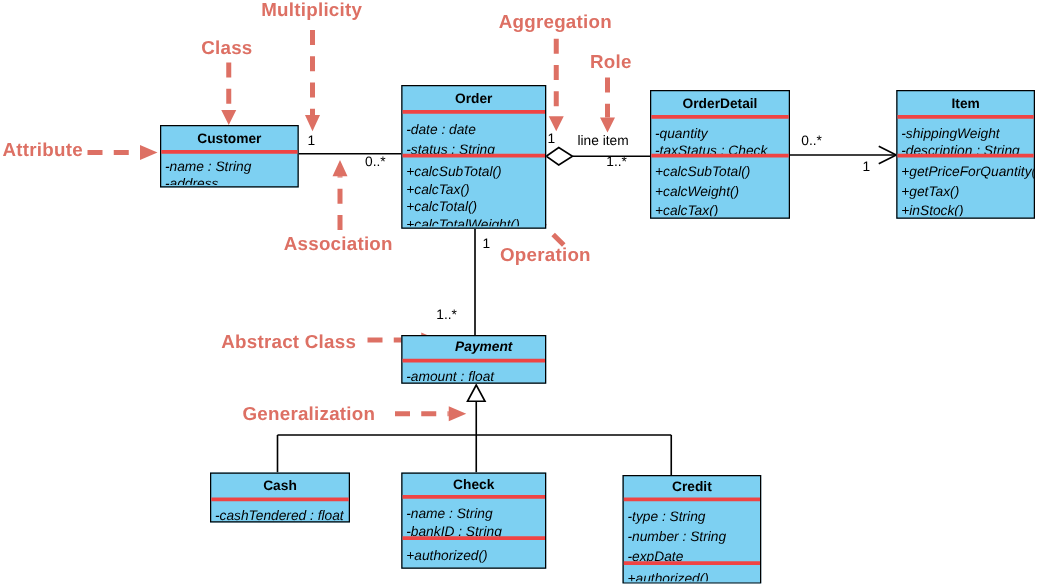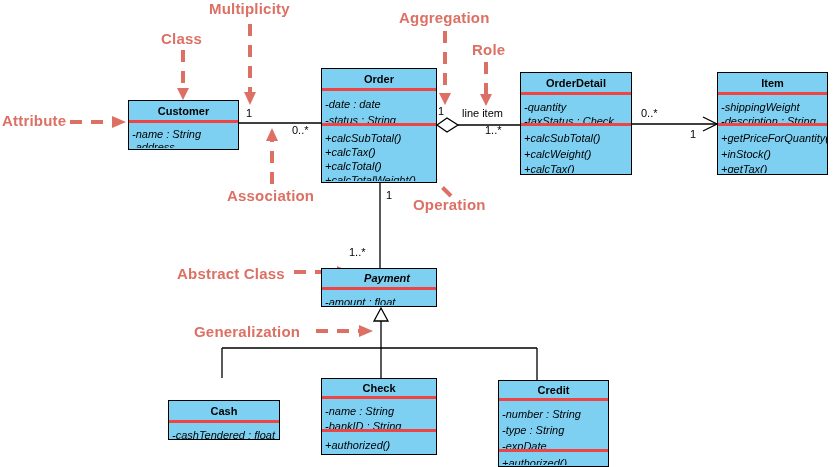--- a/index.html
+++ b/index.html
@@ -95,21 +95,21 @@
       <polygon class="red-head" points="359,325 359,337 373,331"></polygon>
     </g>
   </svg>
 
   <div class="alabel" style="left:209px;top:0px">Multiplicity</div>
   <div class="alabel" style="left:161px;top:30px">Class</div>
   <div class="alabel" style="left:399px;top:9px">Aggregation</div>
   <div class="alabel" style="left:472px;top:41px">Role</div>
   <div class="alabel" style="left:2px;top:112px">Attribute</div>
   <div class="alabel" style="left:227px;top:187px">Association</div>
-  <div class="alabel" style="left:413px;top:196px">Operation</div>
+  <div class="alabel" style="left:400px;top:196px">Operation</div>
   <div class="alabel" style="left:177px;top:265px">Abstract Class</div>
   <div class="alabel" style="left:194px;top:323px">Generalization</div>
 
   <div class="mlabel" style="left:246px;top:107px">1</div>
   <div class="mlabel" style="left:292px;top:124px">0..*</div>
   <div class="mlabel" style="left:438px;top:105px">1</div>
   <div class="mlabel" style="left:462px;top:107px">line item</div>
   <div class="mlabel" style="left:485px;top:124px">1..*</div>
   <div class="mlabel" style="left:641px;top:107px">0..*</div>
   <div class="mlabel" style="left:690px;top:128px">1</div>
@@ -152,55 +152,55 @@
   </div>
 
   <div class="uml-class" style="left:717px;top:72px;width:111px;height:103px">
     <div class="title" style="height:19px">Item</div>
     <div class="comp" style="height:31px;--lh:14px">
       <div class="row">-shippingWeight</div>
       <div class="row">-description : String</div>
     </div>
     <div class="comp" style="height:50px;--lh:15.5px">
       <div class="row">+getPriceForQuantity()</div>
+      <div class="row">+getTax()</div>
       <div class="row">+inStock()</div>
-      <div class="row">+getTax()</div>
     </div>
   </div>
 
   <div class="uml-class" style="left:321px;top:268px;width:116px;height:39px">
     <div class="title abstract" style="height:18px">Payment</div>
     <div class="comp" style="height:18px;--lh:15px">
       <div class="row">-amount : float</div>
     </div>
   </div>
 
-  <div class="uml-class" style="left:168px;top:400px;width:112px;height:40px">
+  <div class="uml-class" style="left:168px;top:378px;width:112px;height:40px">
     <div class="title" style="height:19px">Cash</div>
     <div class="comp" style="height:30px;--lh:15px">
       <div class="row">-cashTendered : float</div>
     </div>
   </div>
 
   <div class="uml-class" style="left:321px;top:378px;width:116px;height:77px">
     <div class="title" style="height:17px">Check</div>
     <div class="comp" style="height:33px;--lh:15px">
       <div class="row">-name : String</div>
       <div class="row">-bankID : String</div>
     </div>
     <div class="comp" style="height:24px;--lh:16px">
       <div class="row">+authorized()</div>
     </div>
   </div>
 
   <div class="uml-class" style="left:498px;top:380px;width:111px;height:87px">
     <div class="title" style="height:17px">Credit</div>
     <div class="comp" style="height:51px;--lh:16px">
+      <div class="row">-type : String</div>
       <div class="row">-number : String</div>
-      <div class="row">-type : String</div>
       <div class="row">-expDate</div>
     </div>
     <div class="comp" style="height:16px;--lh:13px">
       <div class="row">+authorized()</div>
     </div>
   </div>
 
 </div>
 
 </body></html>

